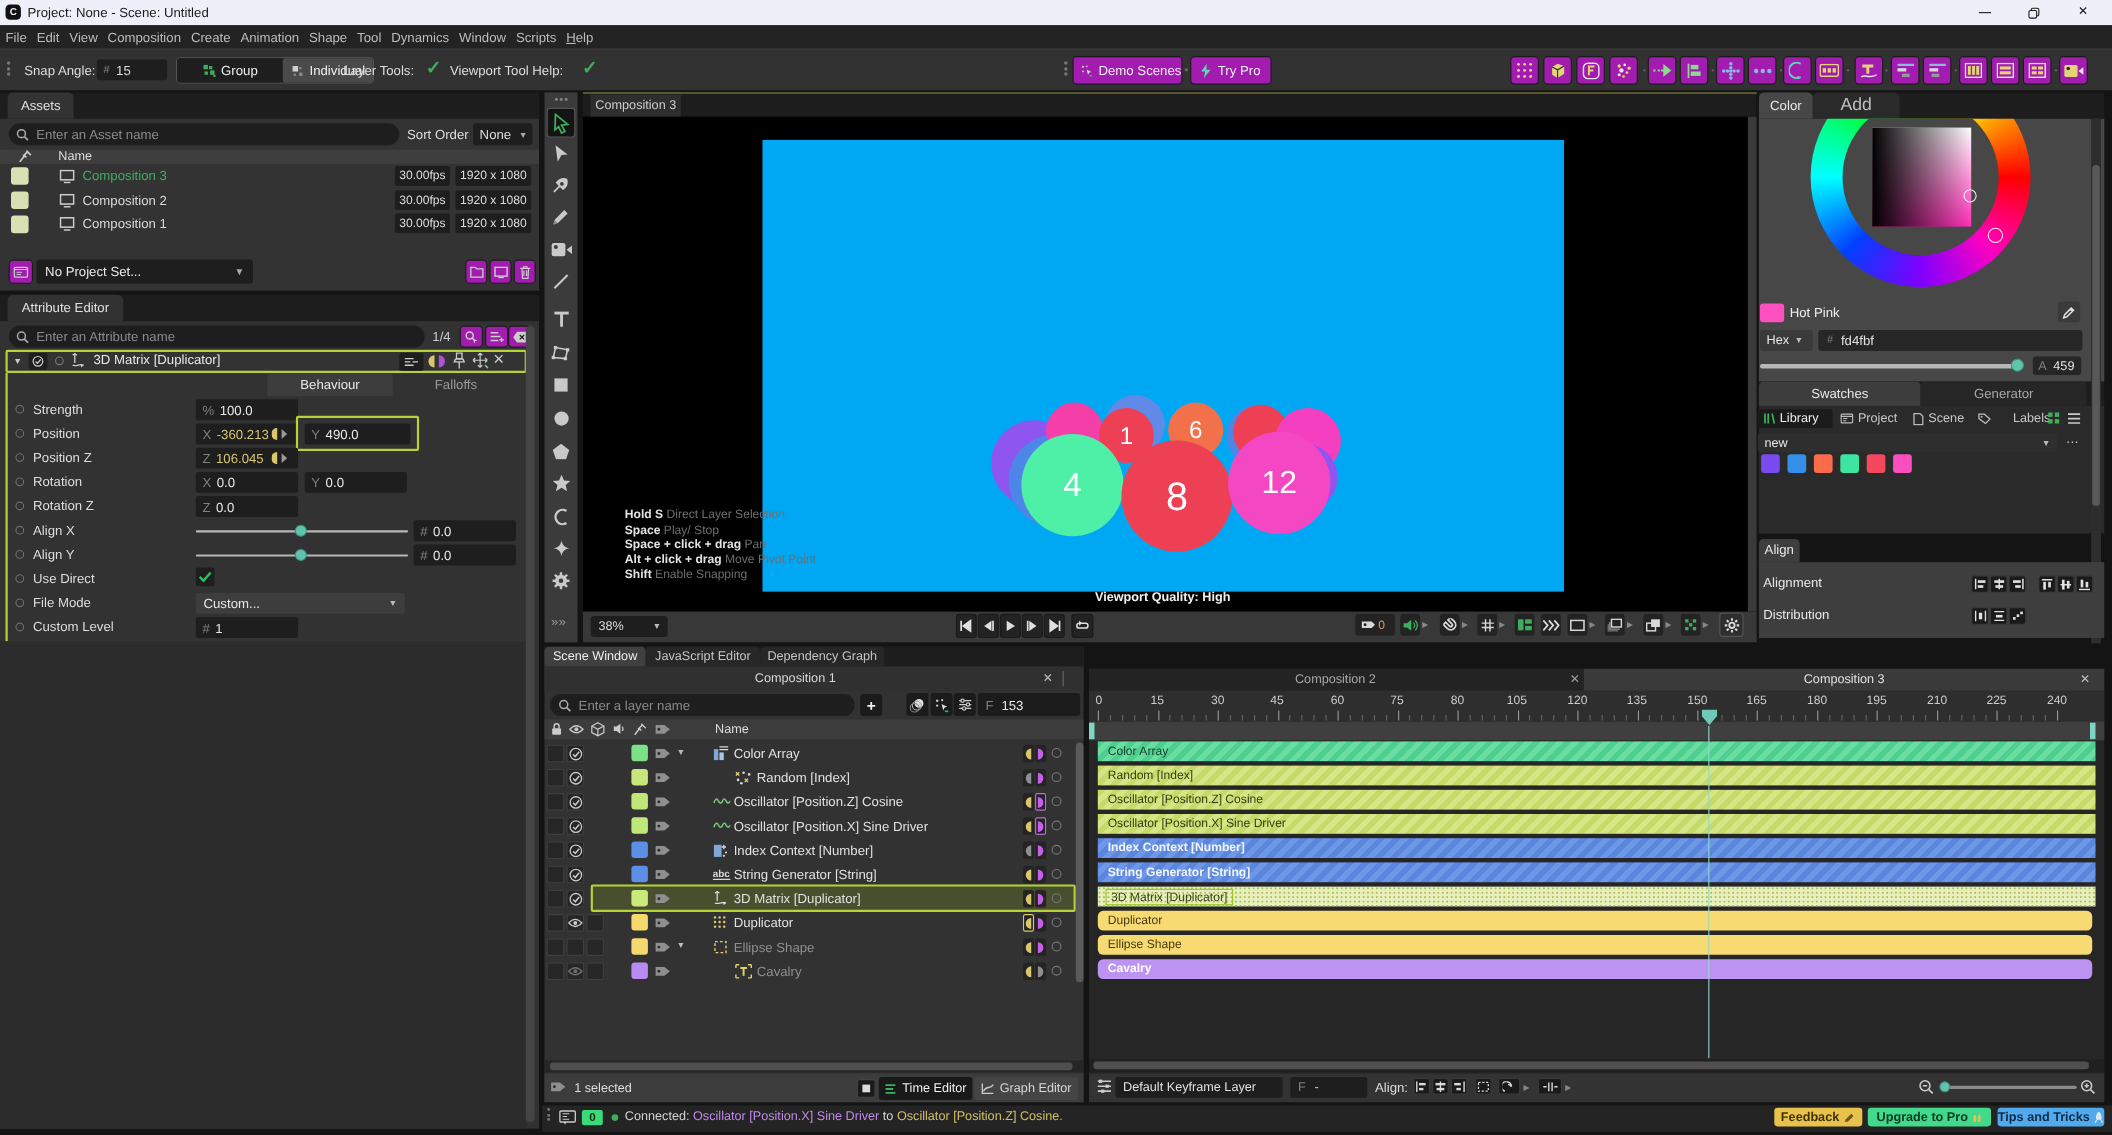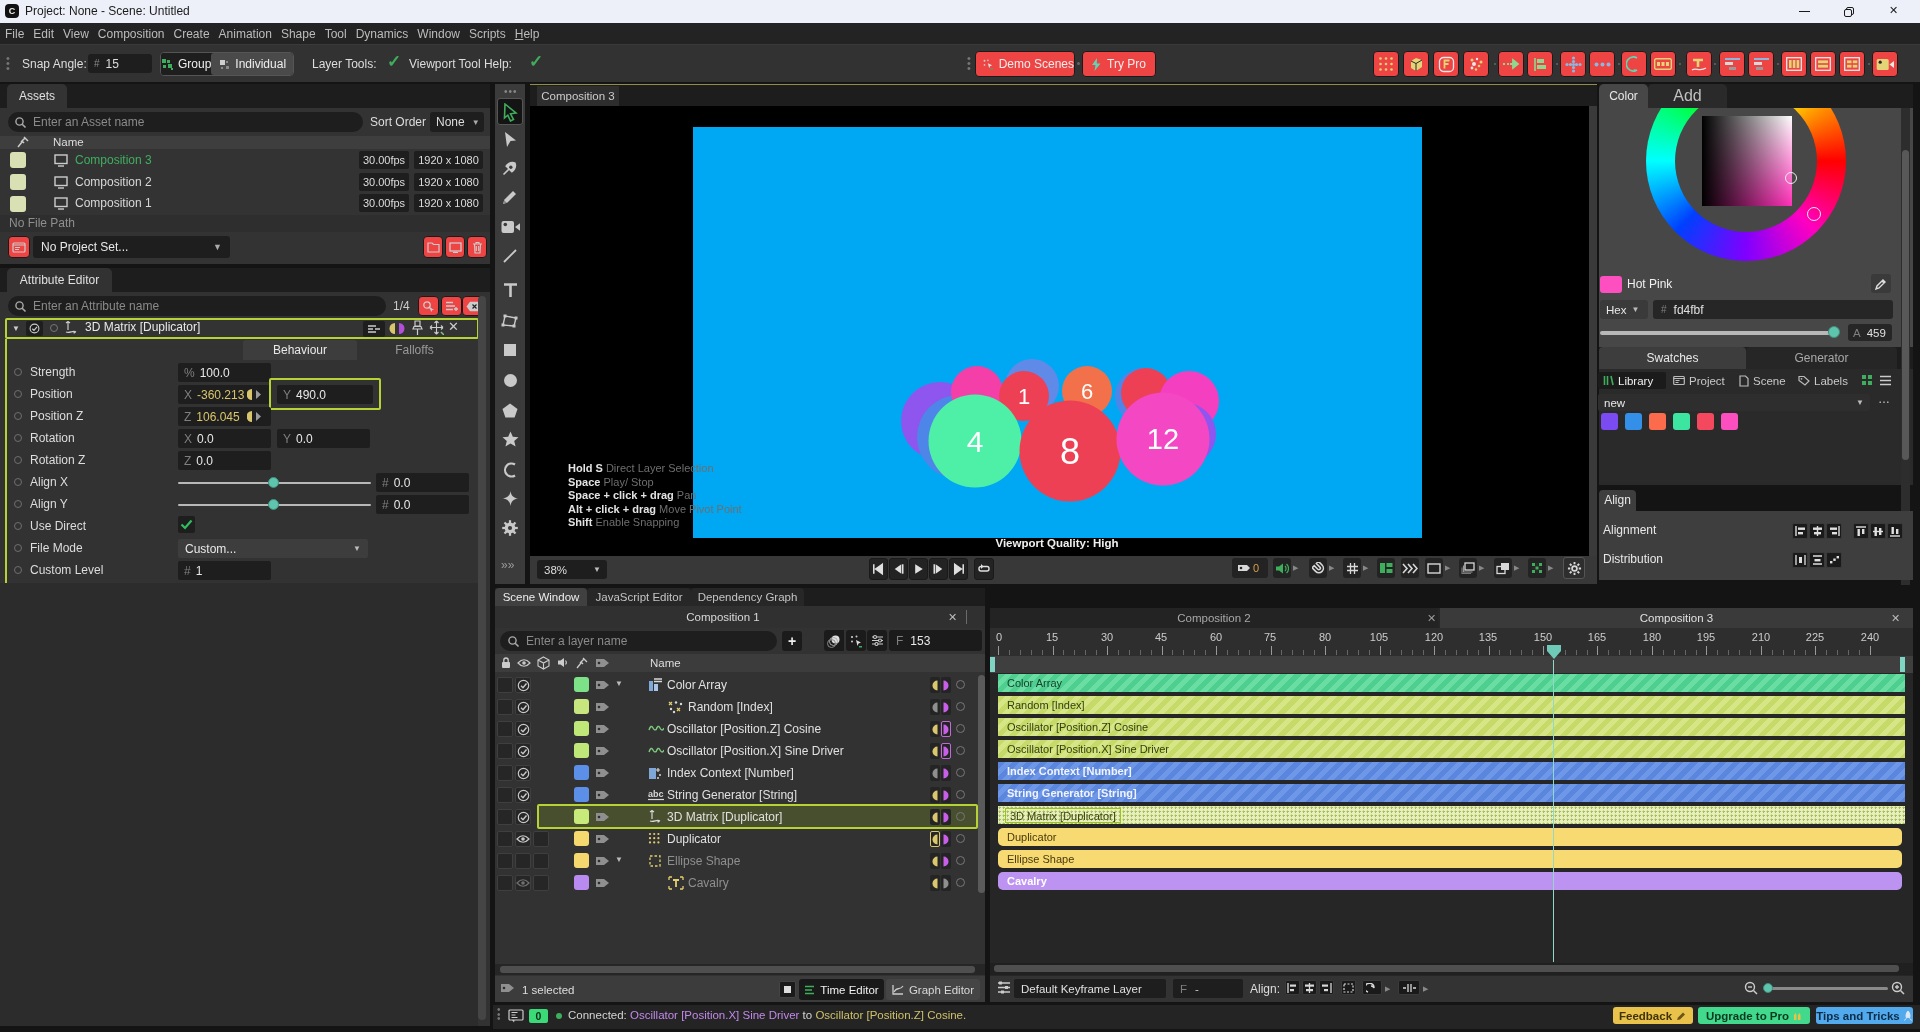--- a/index.html
+++ b/index.html
@@ -1,19 +1,19 @@
 <!DOCTYPE html>
 <html><head><meta charset="utf-8">
 <style>
 *{margin:0;padding:0;box-sizing:border-box}
 html,body{width:1920px;height:1032px;background:#141414;font-family:"Liberation Sans",sans-serif;overflow:hidden}
 body{position:relative}
 .a{position:absolute}
 .f{display:flex;align-items:center}
-.ib{background:#ef4444;border:1px solid #1b1b1b;border-radius:4px}
+.ib{background:#a21caf;border:1px solid #1b1b1b;border-radius:4px}
 .inp{background:#1e1e1e;border-radius:3px;color:#ddd}
 .gray{color:#8a8a8a}
 svg{display:block}
 </style></head>
 <body>
 
 <div class="a" style="left:0;top:0;width:1920px;height:23px;background:#edf0f8"></div>
 <div class="a" style="left:5px;top:4px;width:14px;height:14px;background:#111;border-radius:4px;color:#eee;font-size:9px;font-weight:bold;text-align:center;line-height:14px">C</div>
 <div class="a" style="left:25px;top:0;height:23px;line-height:23px;font-size:12px;color:#1b1b1b">Project: None - Scene: Untitled</div>
 <div class="a" style="left:1799px;top:11px;width:11px;height:1px;background:#1a1a1a"></div>
@@ -37,21 +37,21 @@
 </div>
 
 <div class="a" style="left:0;top:44px;width:1920px;height:38px;background:#323232;border-top:1px solid #3a3a3a"></div>
 <div class="a" style="left:6px;top:56px;color:#777;font-size:11px;letter-spacing:0;line-height:5px">•<br>•<br>•</div>
 <div class="a" style="left:22px;top:57px;font-size:12px;color:#ddd">Snap Angle:</div>
 <div class="a inp f" style="left:88px;top:54px;width:64px;height:19px;font-size:12px">
     <span class="gray" style="margin-left:6px;font-size:10px">#</span>
     <span style="margin-left:6px">15</span>
   </div>
 <div class="a f" style="left:160px;top:52px;height:24px;border:1px solid #555;border-radius:4px;background:#1e1e1e">
-  <div class="f" style="height:22px;padding:0 0;background:#1e1e1e;border-radius:3px;font-size:12px;color:#eee">
+  <div class="f" style="height:22px;padding:0 23px;background:#1e1e1e;border-radius:3px;font-size:12px;color:#eee">
     <svg width="13" height="13" viewBox="0 0 13 13">
         <rect x="1" y="1" width="4" height="4" fill="#3fae5c"></rect>
         <rect x="6" y="2" width="3" height="3" fill="#3fae5c"></rect>
         <rect x="2" y="7" width="3" height="3" fill="#3fae5c"></rect>
         <rect x="7" y="6" width="4" height="4" fill="#3fae5c"></rect>
         <rect x="10" y="10" width="2" height="2" fill="#3fae5c"></rect>
       </svg>
     <span style="margin-left:4px">Group</span>
     </div>
   <div class="f" style="height:22px;padding:0 7px;background:#4a4a4a;border-radius:3px;font-size:12px;color:#eee">
@@ -270,21 +270,20 @@
   <div class="a inp" style="left:414px;top:89px;width:69px;height:18px;font-size:11px;line-height:18px;text-align:center;border-radius:2px">1920 x 1080</div>
   <div class="a" style="left:10px;top:112px;width:16px;height:16px;background:#d9e0b3;border-radius:3px"></div>
   <svg class="a" style="left:54px;top:113px" width="14" height="13" viewBox="0 0 14 13">
         <rect x="1" y="1" width="12" height="8.5" fill="none" stroke="#ccc" stroke-width="1.4"></rect>
         <path d="M4 12 h6" stroke="#ccc" stroke-width="1.4"></path>
       </svg>
   <div class="a" style="left:75px;top:109px;height:21px;line-height:21px;font-size:12px;color:#d8d8d8">Composition 1</div>
   <div class="a inp" style="left:359px;top:110px;width:50px;height:18px;font-size:11px;line-height:18px;text-align:center;border-radius:2px">30.00fps</div>
   <div class="a inp" style="left:414px;top:110px;width:69px;height:18px;font-size:11px;line-height:18px;text-align:center;border-radius:2px">1920 x 1080</div>
     </div>
-  <div class="a" style="left:0;top:131px;width:490px;height:17px;background:#2e2e2e;color:#8f8f8f;font-size:12px;line-height:17px"><span style="margin-left:9px">No File Path</span></div>
   <div class="a" style="left:0;top:148px;width:490px;height:32px;background:#333333"></div>
   <div class="a ib f" style="left:8px;top:152px;width:22px;height:22px">
       <svg width="14" height="14" viewBox="0 0 14 14" style="margin:auto">
         <rect x="1" y="3" width="12" height="9" rx="1" fill="none" stroke="#ccc" stroke-width="1.2"></rect>
         <path d="M1 5 h12 M3 7.5 h5 M3 9.5 h4" stroke="#ccc" stroke-width="1"></path>
       </svg>
     </div>
   <div class="a inp f" style="left:33px;top:152px;width:197px;height:22px">
       <span style="margin-left:8px;font-size:12px;color:#e8e8e8">No Project Set...</span>
       <span style="margin-left:auto;margin-right:8px;color:#aaa;font-size:9px">▼</span>
@@ -763,21 +762,21 @@
   <svg width="10" height="12" viewBox="0 0 10 12">
       <path d="M1 1 H6.5 L9 3.5 V11 H1 Z" fill="none" stroke="#bbb" stroke-width="1.2"></path>
     </svg>
   <span style="margin-left:4px">Scene</span>
   </div>
 <div class="a f" style="left:1798px;top:372px;height:17px;font-size:11.5px;color:#c8c8c8">
   <svg width="12" height="11" viewBox="0 0 12 11">
       <path d="M1 1.5 h5 l5 4.5 -4 4 -6-4.5z" fill="none" stroke="#bbb" stroke-width="1.2"></path>
       <circle cx="3.5" cy="3.8" r="0.9" fill="#bbb"></circle>
     </svg>
-  <span style="margin-left:4px">Labels</span>
+  <span style="margin-left:20px">Labels</span>
   </div>
 <div class="a f" style="left:1859px;top:372px;width:16px;height:16px;justify-content:center">
     <svg width="12" height="12" viewBox="0 0 12 12">
       <rect x="1" y="1" width="4" height="4" fill="#3fae5c"></rect>
       <rect x="7" y="1" width="4" height="4" fill="#3fae5c"></rect>
       <rect x="1" y="7" width="4" height="4" fill="#3fae5c"></rect>
       <rect x="7" y="7" width="4" height="4" fill="#3fae5c"></rect>
     </svg>
   </div>
 <div class="a f" style="left:1877px;top:372px;width:16px;height:16px;justify-content:center">

